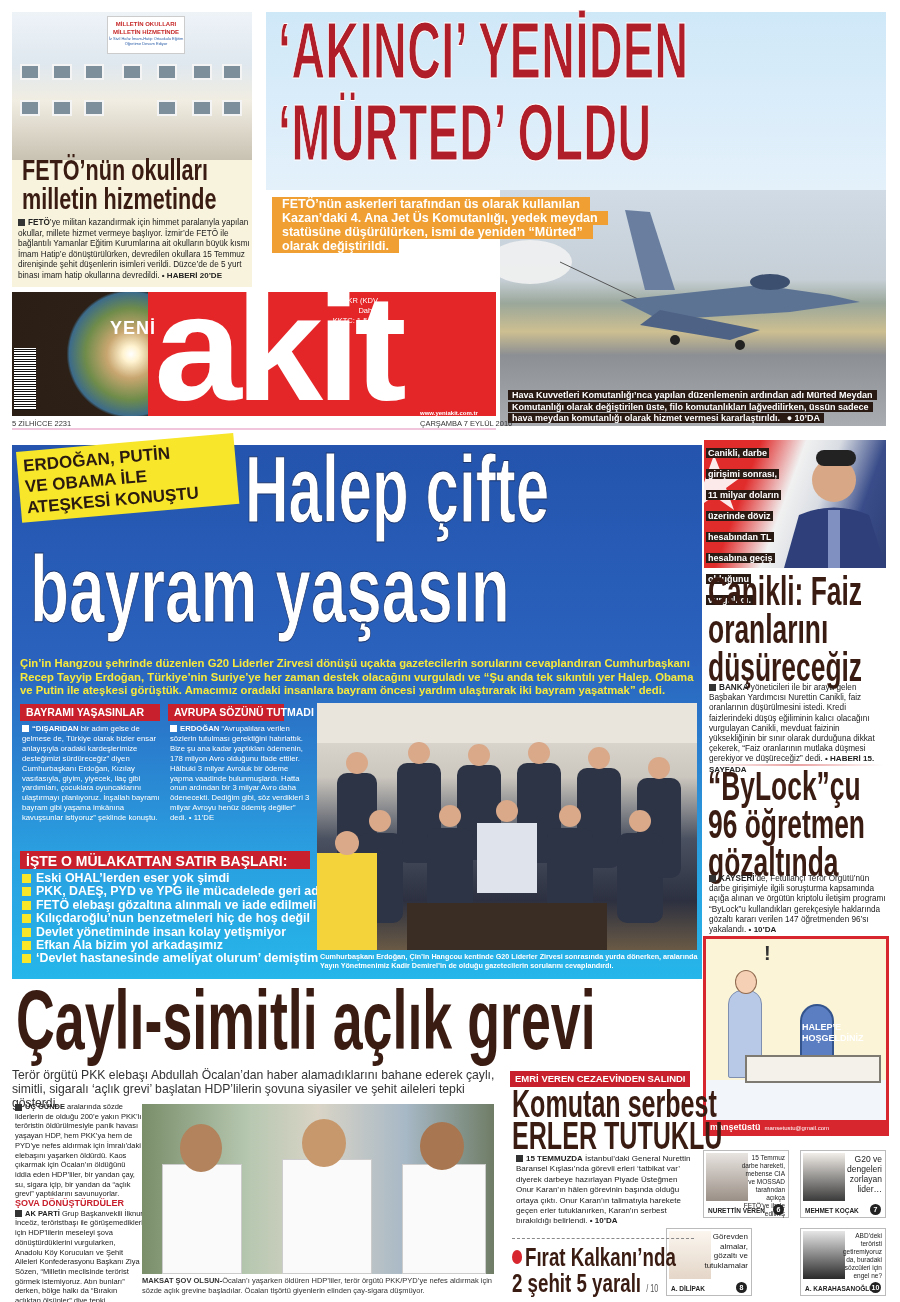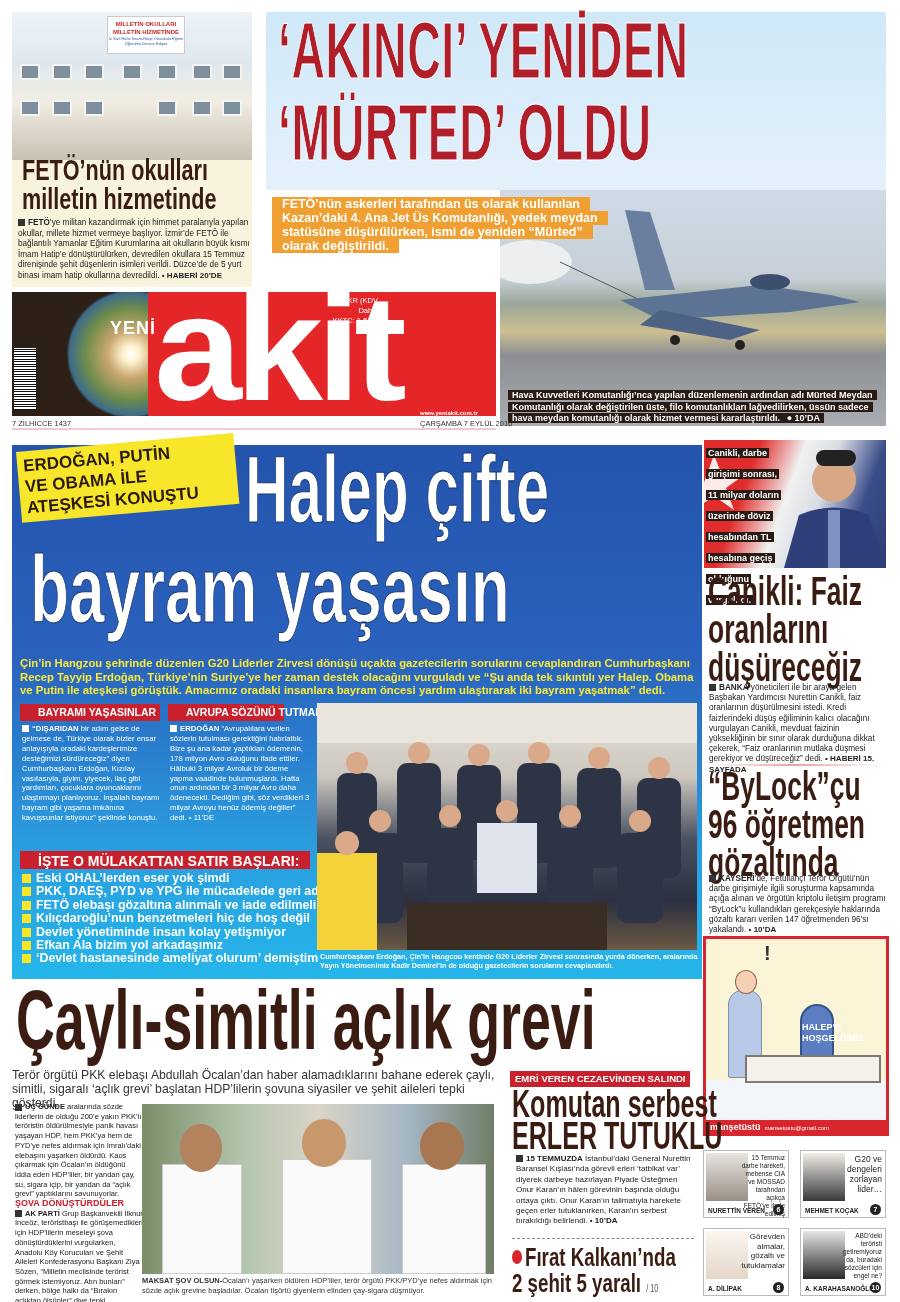--- a/index.html
+++ b/index.html
@@ -40,21 +40,21 @@
 #mast-date{left:420px;top:419px;font-size:7.5px;color:#333}
 #mast-line{left:12px;top:428px;width:484px;height:2px;background:#f1c6dc}
 
 
 #halep-box{left:12px;top:445px;width:690px;height:534px;background:linear-gradient(#2454ad 0,#2a62bd 40%,#2a9ddf 75%,#25b6ea 100%)}
 #halep-kicker{left:16px;top:452px;width:218px;background:#f7e62a;transform:rotate(-5deg);transform-origin:left top;padding:4px 6px}
 #halep-kicker div{font-size:17px;line-height:21px;font-weight:bold;color:#2a1a10}
 #halep-title{left:245px;top:440px;font-size:94px;line-height:100px;color:#fff;transform:scaleX(0.64);-webkit-text-stroke:1px #1a3670}
 #halep-title2{left:30px;top:540px;font-size:94px;line-height:100px;color:#fff;transform:scaleX(0.68);-webkit-text-stroke:1px #1a3670}
 #halep-lead{left:20px;top:657px;width:680px;font-size:11.3px;line-height:13.6px;color:#f8e93a;font-weight:bold}
-.redbar{position:absolute;height:17px;background:#c8202c;color:#fff;font-size:10.5px;font-weight:bold;padding:2px 18px;white-space:nowrap}
+.redbar{position:absolute;height:17px;background:#c8202c;color:#fff;font-size:10.5px;font-weight:bold;padding:2px 6px;white-space:nowrap}
 .whitecol{position:absolute;font-size:7.7px;line-height:9.9px;color:#fff}
 #halep-photo{left:317px;top:703px;width:380px;height:247px;background:linear-gradient(#e7e2da 0,#cbc6be 30%,#4a5160 55%,#2c3040 80%,#6a5a45 100%)}
 #halep-photo-cap{left:320px;top:952px;width:380px;font-size:7.2px;line-height:9px;color:#fff;font-weight:bold}
 #bullets{left:22px;top:872px}
 #bullets li{list-style:none;color:#fff;font-size:12.4px;line-height:12.4px;font-weight:bold;margin-bottom:1px;white-space:nowrap}
 #bullets li::before{content:"";display:inline-block;width:9px;height:9px;background:#f7e62a;margin-right:5px;vertical-align:-1px}
 
 
 #canikli-photo{left:704px;top:440px;width:182px;height:128px;background:linear-gradient(110deg,#e12c2c 0,#e12c2c 25%,#f1f1f1 45%,#d9dde3 60%,#3a4d8a 80%,#2e3e74 100%)}
 #canikli-photo-text{left:706px;top:443px;width:80px;font-size:9px;line-height:21px;color:#fff;font-weight:bold}
@@ -154,21 +154,21 @@
 <div class="abs" id="mast-globe"></div>
 <div class="abs" id="barcode"></div>
 <div class="abs" id="mast-red"></div>
 <div class="abs" id="mast-yeni">YENİ</div>
 <div class="abs" id="mast-akit">akit</div>
 <div class="abs" id="mast-price">
   <div>75 KR (KDV Dahil)</div>
   <div>KKTC: 1.5 TL</div>
 </div>
 <div class="abs" id="mast-url">www.yeniakit.com.tr</div>
-<div class="abs" id="mast-hijri">7 ZİLHİCCE 1437</div>
+<div class="abs" id="mast-hijri">5 ZİLHİCCE 2231</div>
 <div class="abs" id="mast-date">ÇARŞAMBA 7 EYLÜL 2016</div>
 <div class="abs" id="mast-line"></div>
 
 <div class="abs" id="halep-box"></div>
 <div class="abs" id="halep-kicker">
   <div>ERDOĞAN, PUTİN</div>
   <div>VE OBAMA İLE</div>
   <div>ATEŞKESİ KONUŞTU</div>
 </div>
 <div class="abs cond" id="halep-title">Halep çifte</div>
@@ -279,21 +279,21 @@
   <div class="colquote">15 Temmuz darbe hareketi, mebense CIA ve MOSSAD tarafından açıkça FETÖ’ye ihale edilmiş</div>
   <div class="colname">NURETTİN VEREN</div>
   <div class="colnum">6</div>
 </div>
 <div class="colbox" style="left:800px;top:1150px">
   <div class="colphoto" style="background:linear-gradient(#f1ede8,#3a3a3a)"></div>
   <div class="colquote" style="font-size:8.5px;line-height:10px">G20 ve dengeleri zorlayan lider…</div>
   <div class="colname">MEHMET KOÇAK</div>
   <div class="colnum">7</div>
 </div>
-<div class="colbox" style="left:703px;top:1228px">
+<div class="colbox" style="left:666px;top:1228px">
   <div class="colphoto" style="background:linear-gradient(#fbf6ef,#e4d6c8)"></div>
   <div class="colquote" style="font-size:8px;line-height:9.5px">Görevden almalar, gözaltı ve tutuklamalar</div>
   <div class="colname">A. DİLİPAK</div>
   <div class="colnum">8</div>
 </div>
 <div class="colbox" style="left:800px;top:1228px">
   <div class="colphoto" style="background:linear-gradient(#e6e6e6,#2a2a2a)"></div>
   <div class="colquote">ABD’deki teröristi getiremiyoruz da, buradaki sözcüleri için engel ne?</div>
   <div class="colname">A. KARAHASANOĞLU</div>
   <div class="colnum">10</div>

